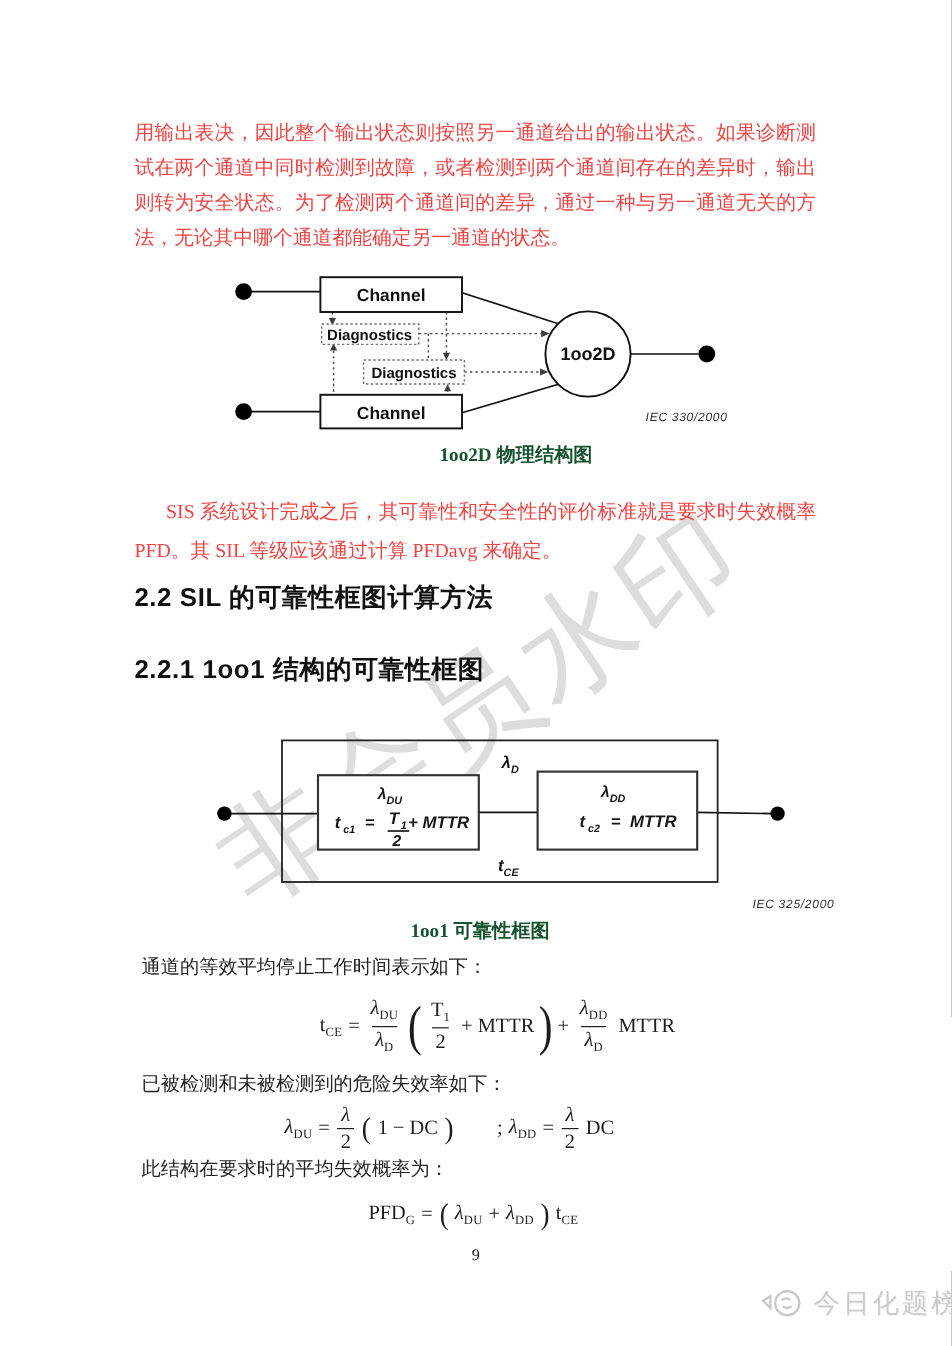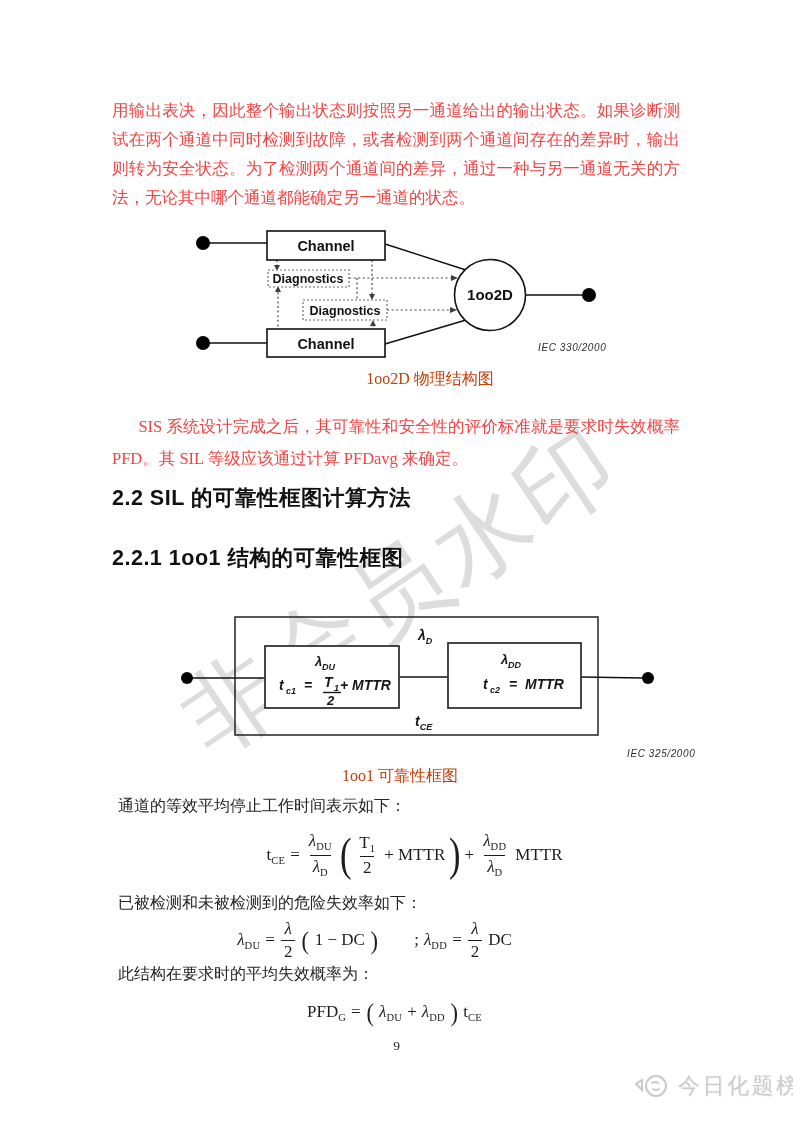--- a/index.html
+++ b/index.html
@@ -22,21 +22,21 @@
     position:absolute;left:112px;width:568px;margin:0;
     font-size:16.5px;line-height:29px;text-align:justify;color:#ef4444;
   }
   .indent{text-indent:1.6em;line-height:32px;}
   .lead{position:absolute;left:118px;margin:0;font-size:16px;color:#242424;}
   h2.sec{
     position:absolute;left:112px;margin:0;
     font-family:"Liberation Sans","DejaVu Sans",sans-serif;
     font-weight:bold;font-size:21.5px;color:#111;letter-spacing:0.5px;
   }
-  .caption{position:absolute;margin:0;font-size:16px;color:#c2410c;text-align:center;}
+  .caption{position:absolute;margin:0;font-size:16px;color:#14532d;text-align:center;font-weight:bold;}
   
   svg text{user-select:none;}
   .d1t{font-family:"Liberation Sans","DejaVu Sans",sans-serif;font-weight:bold;fill:#111;}
   .iec{font-family:"Liberation Sans","DejaVu Sans",sans-serif;font-style:italic;fill:#2f2f2f;font-size:10px;letter-spacing:0.6px;}
   .d2t{font-family:"Liberation Sans","DejaVu Sans",sans-serif;font-weight:bold;font-style:italic;fill:#161616;}
   
   .fwrap{position:absolute;left:0;right:0;display:flex;justify-content:center;align-items:center;}
   .formula{display:inline-flex;align-items:center;gap:5px;font-size:17px;color:#1c1c1c;white-space:nowrap;}
   .gl{font-style:italic;}
   .sb{font-size:10.5px;vertical-align:-4px;letter-spacing:0.3px;}

